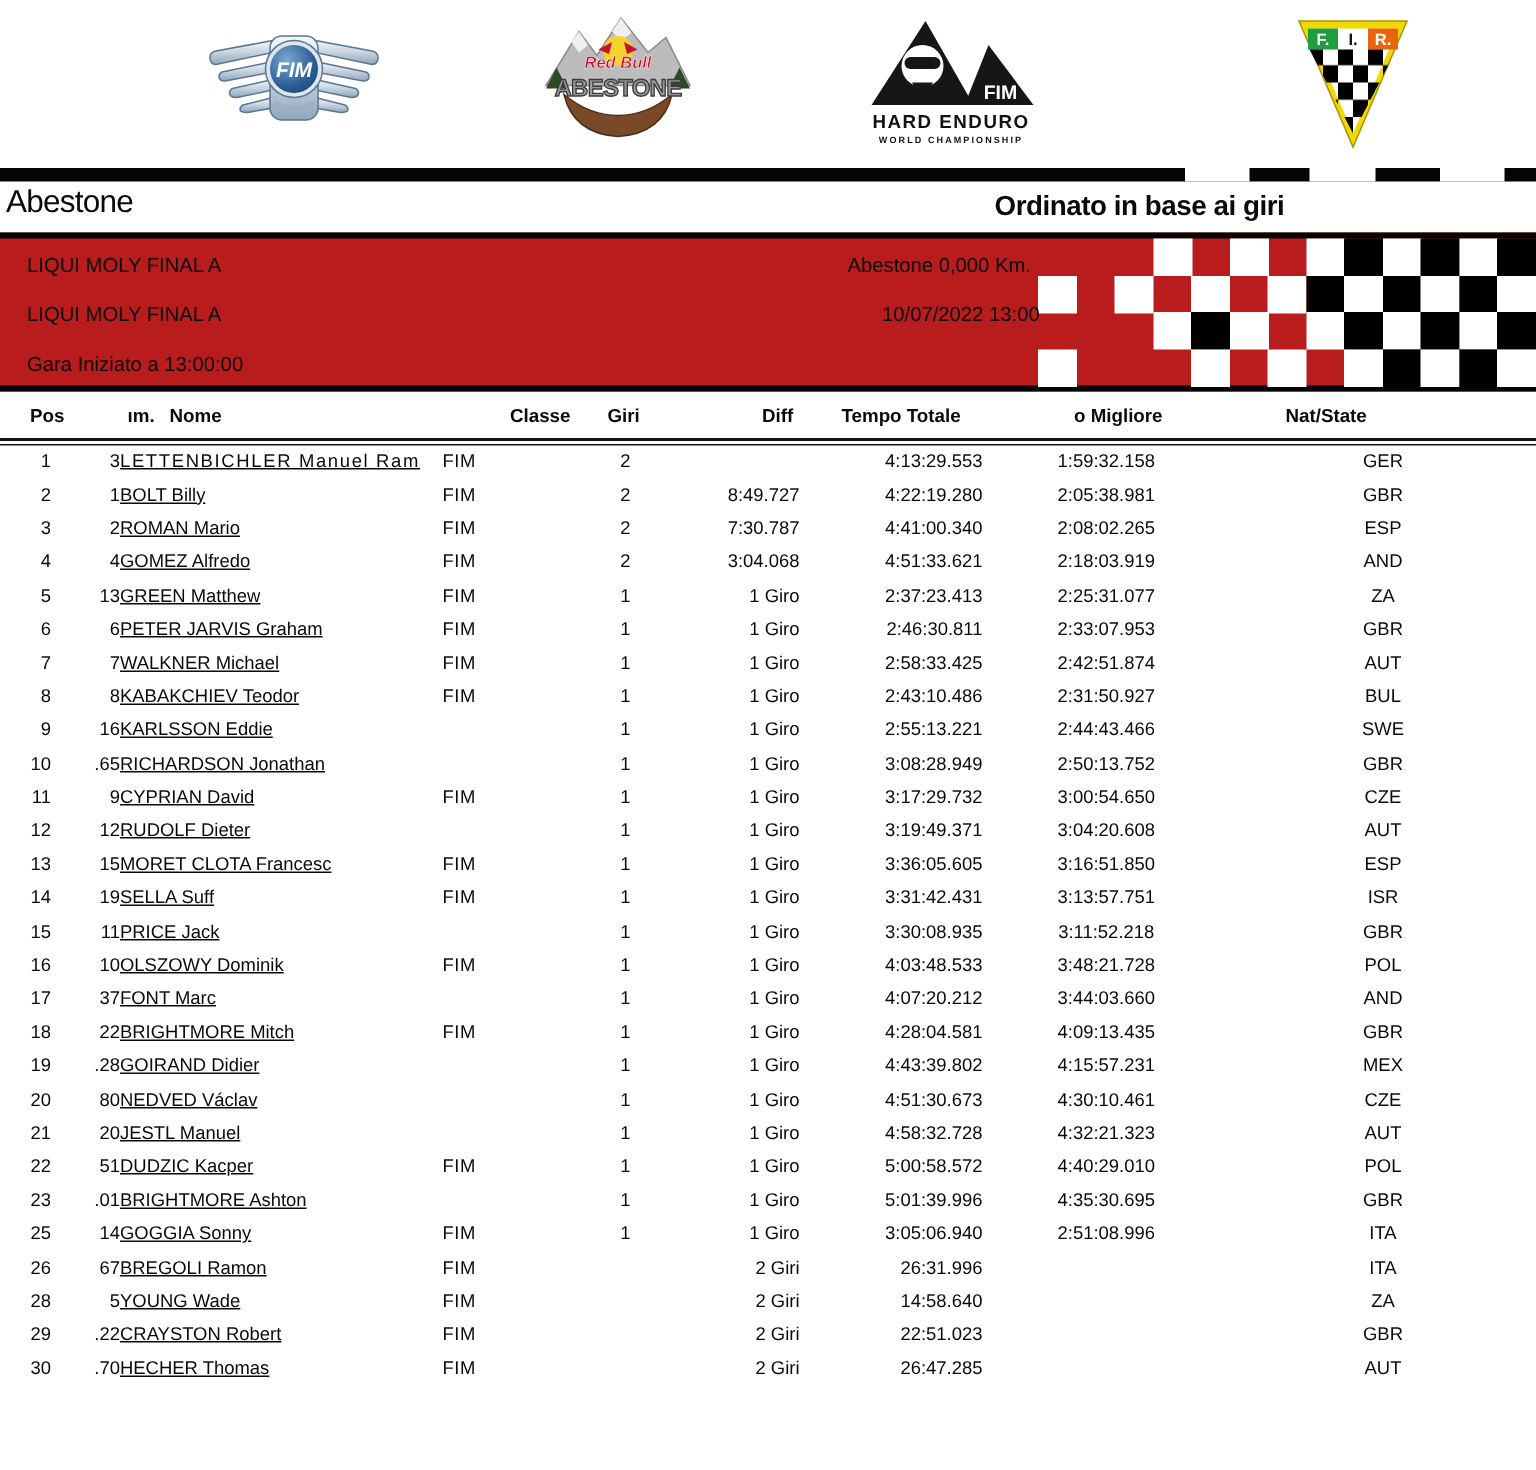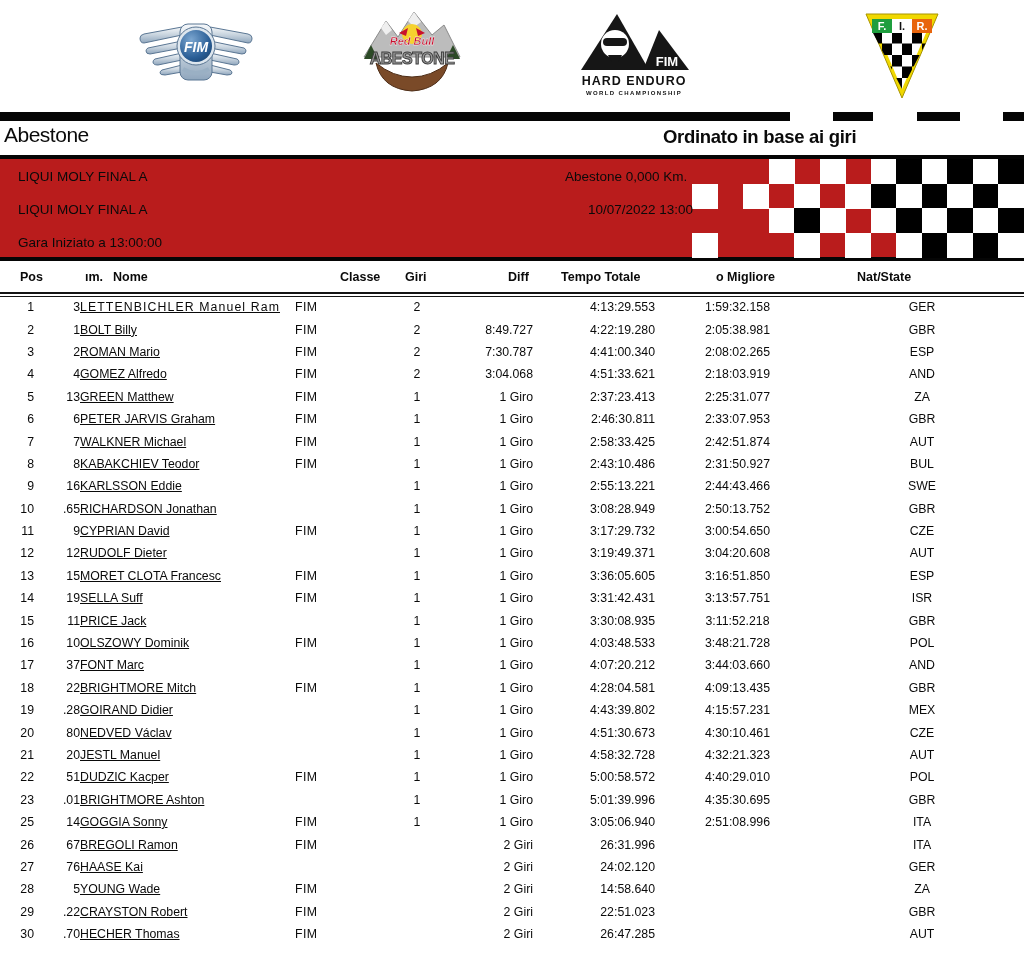--- a/index.html
+++ b/index.html
@@ -491,31 +491,20 @@
           <td class="c-num">67</td>
           <td class="c-name">BREGOLI Ramon</td>
           <td class="c-cls">FIM</td>
           <td class="c-giri"></td>
           <td class="c-diff">2 Giri</td>
           <td class="c-total">26:31.996</td>
           <td class="c-best"></td>
           <td class="c-nat">ITA</td>
         </tr>
         <tr>
-          <td class="c-pos">27</td>
-          <td class="c-num">76</td>
-          <td class="c-name">HAASE Kai</td>
-          <td class="c-cls"></td>
-          <td class="c-giri"></td>
-          <td class="c-diff">2 Giri</td>
-          <td class="c-total">24:02.120</td>
-          <td class="c-best"></td>
-          <td class="c-nat">GER</td>
-        </tr>
-        <tr>
           <td class="c-pos">28</td>
           <td class="c-num">5</td>
           <td class="c-name">YOUNG Wade</td>
           <td class="c-cls">FIM</td>
           <td class="c-giri"></td>
           <td class="c-diff">2 Giri</td>
           <td class="c-total">14:58.640</td>
           <td class="c-best"></td>
           <td class="c-nat">ZA</td>
         </tr>

